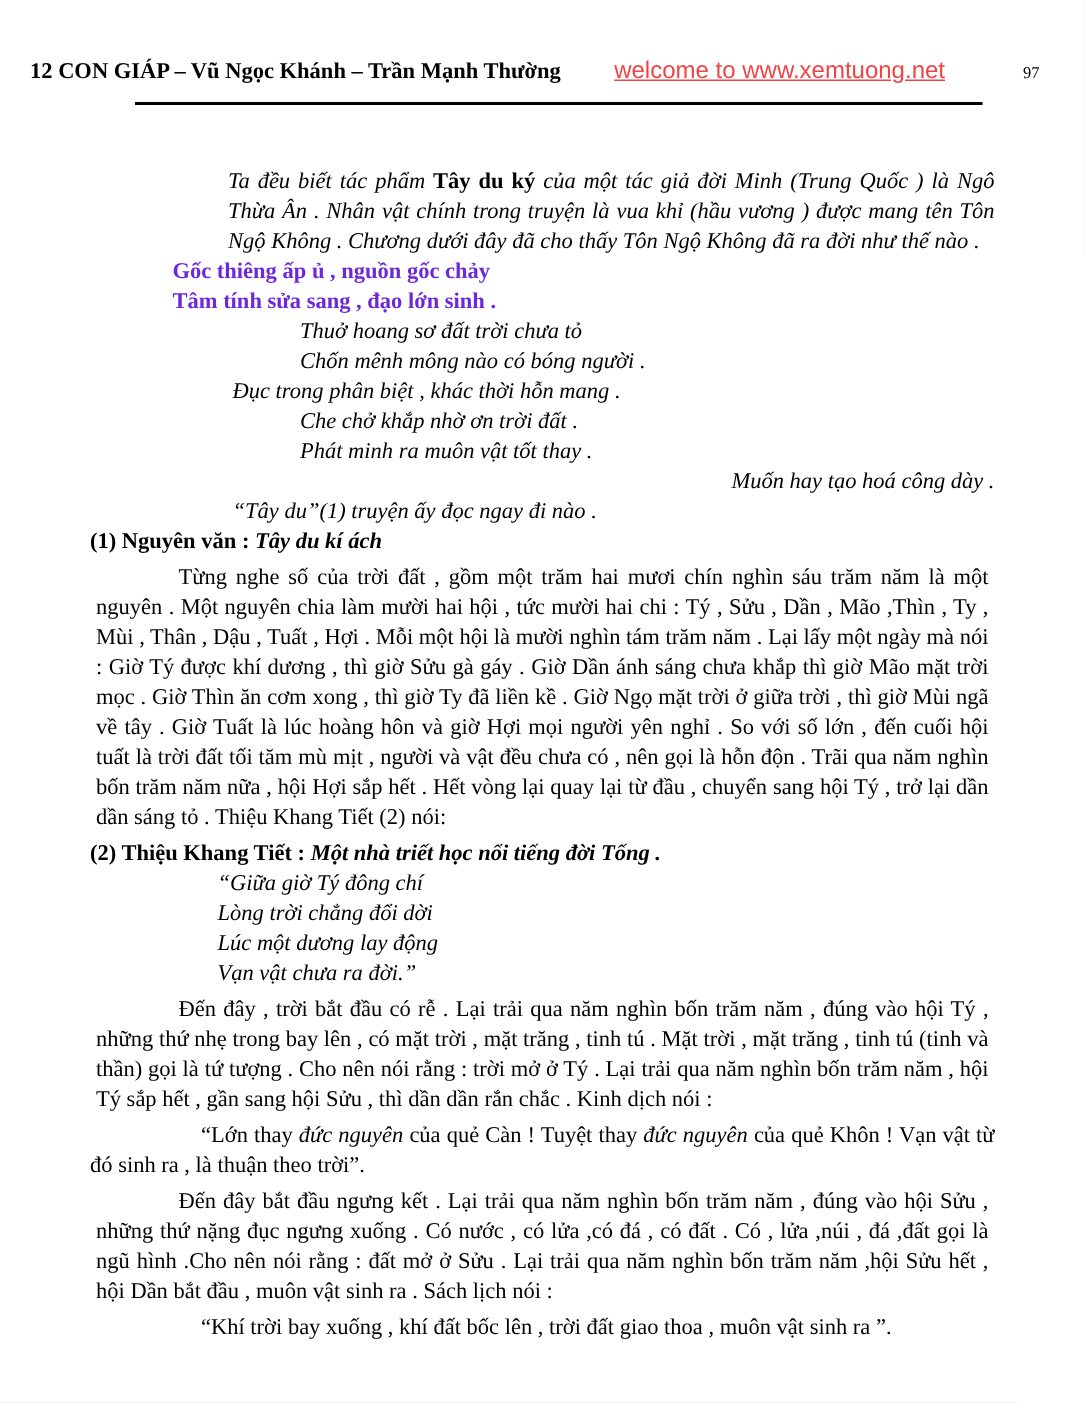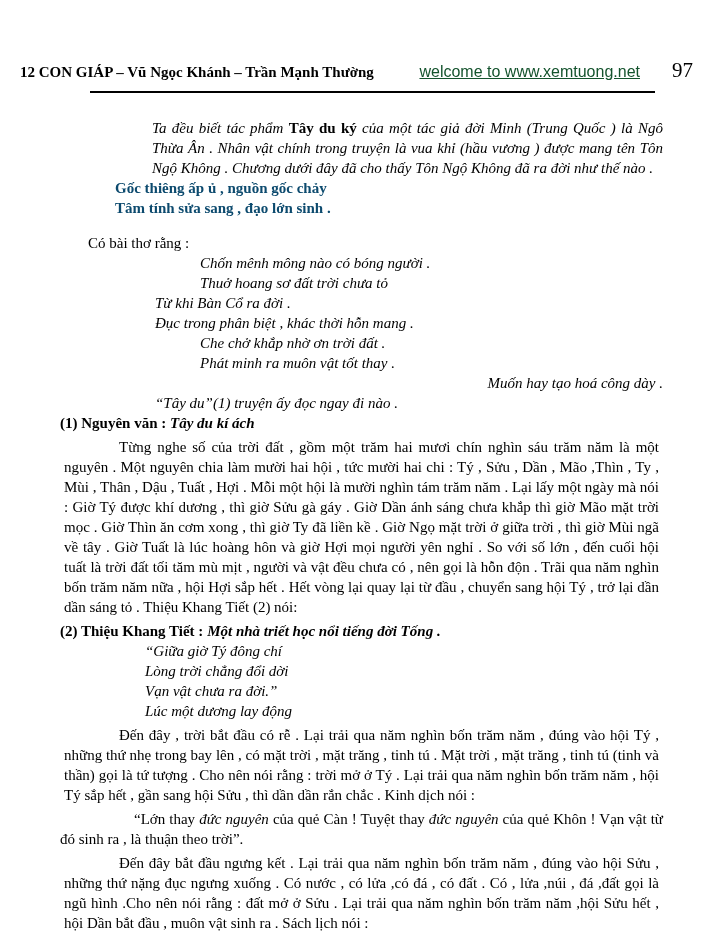--- a/index.html
+++ b/index.html
@@ -13,61 +13,61 @@
     font-family: "Liberation Serif", serif;
     font-size: 15px;
     line-height: 20px;
     box-sizing: border-box;
     overflow: hidden;
   }
   
   .header {
     display: flex;
     align-items: baseline;
-    padding: 60px 30px 0 20px;
+    padding: 38px 30px 0 20px;
   }
   .book-title {
     font-weight: 700;
     font-size: 15px;
     white-space: nowrap;
   }
   .site-link {
     margin-left: auto;
-    margin-right: 32px;
+    margin-right: 52px;
     font-family: "Liberation Sans", sans-serif;
     font-size: 16px;
     text-decoration: underline;
-    color: #14532d;
+    color: #ef4444;
     white-space: nowrap;
   }
   .page-number {
-    font-size: 21px;
+    font-size: 11px;
   }
   .header-rule {
     height: 2px;
     background: #000;
     margin: 9px 68px 0 90px;
   }
   
   .content {
     padding: 25px 60px 0 60px;
   }
   .intro-quote {
-    margin: 0 0 0 92px;
+    margin: 16px 0 0 92px;
     text-align: justify;
     font-style: italic;
   }
   .intro-quote .upright-bold {
     font-style: normal;
     font-weight: 700;
   }
   .gray-couplet {
     margin-left: 55px;
     font-weight: 700;
-    color: #0c4a6e;
+    color: #6d28d9;
   }
   .poem-intro {
     margin: 15px 0 0 28px;
   }
   .poem { font-style: italic; }
   .poem .ind1 { margin-left: 95px; }
   .poem .ind2 { margin-left: 140px; }
   .poem .ind3 { margin-left: 182px; text-align: right; }
   .poem2-line { margin-left: 85px; }
   .footnote { font-weight: 700; }
@@ -99,44 +99,42 @@
 
   <div class="content">
 
     <p class="intro-quote"><span>Ta đều biết tác phẩm </span><span class="upright-bold">Tây du ký</span><span> của một tác giả đời Minh (Trung Quốc ) là Ngô Thừa Ân . Nhân vật chính trong truyện là vua khỉ (hầu vương ) được mang tên Tôn Ngộ Không . Chương dưới đây đã cho thấy Tôn Ngộ Không đã ra đời như thế nào .</span></p>
 
     <div class="gray-couplet">
       <div>Gốc thiêng ấp ủ , nguồn gốc chảy</div>
       <div>Tâm tính sửa sang , đạo lớn sinh .</div>
     </div>
 
-    <p class="poem-intro">Có bài thơ rằng :</p>
 
     <div class="poem">
+      <div class="ind2">Thuở hoang sơ đất trời chưa tỏ</div>
       <div class="ind2">Chốn mênh mông nào có bóng người .</div>
-      <div class="ind2">Thuở hoang sơ đất trời chưa tỏ</div>
-      <div class="ind1">Từ khi Bàn Cổ ra đời .</div>
       <div class="ind1">Đục trong phân biệt , khác thời hỗn mang .</div>
       <div class="ind2">Che chở khắp nhờ ơn trời đất .</div>
       <div class="ind2">Phát minh ra muôn vật tốt thay .</div>
       <div class="ind3">Muốn hay tạo hoá công dày .</div>
       <div class="ind1">“Tây du”(1) truyện ấy đọc ngay đi nào .</div>
     </div>
 
     <p class="footnote"><span>(1) Nguyên văn : </span><span class="bold-italic">Tây du kí ách</span></p>
 
     <p class="body-para">Từng nghe số của trời đất , gồm một trăm hai mươi chín nghìn sáu trăm năm là một nguyên . Một nguyên chia làm mười hai hội , tức mười hai chi : Tý , Sửu , Dần , Mão ,Thìn , Ty , Mùi , Thân , Dậu , Tuất , Hợi . Mỗi một hội là mười nghìn tám trăm năm . Lại lấy một ngày mà nói : Giờ Tý được khí dương , thì giờ Sửu gà gáy . Giờ Dần ánh sáng chưa khắp thì giờ Mão mặt trời mọc . Giờ Thìn ăn cơm xong , thì giờ Ty đã liền kề . Giờ Ngọ mặt trời ở giữa trời , thì giờ Mùi ngã về tây . Giờ Tuất là lúc hoàng hôn và giờ Hợi mọi người yên nghỉ . So với số lớn , đến cuối hội tuất là trời đất tối tăm mù mịt , người và vật đều chưa có , nên gọi là hỗn độn . Trãi qua năm nghìn bốn trăm năm nữa , hội Hợi sắp hết . Hết vòng lại quay lại từ đầu , chuyển sang hội Tý , trở lại dần dần sáng tỏ . Thiệu Khang Tiết (2) nói:</p>
 
     <p class="footnote"><span>(2) Thiệu Khang Tiết : </span><span class="bold-italic">Một nhà triết học nổi tiếng đời Tống .</span></p>
 
     <div class="poem">
       <div class="poem2-line">“Giữa giờ Tý đông chí</div>
       <div class="poem2-line">Lòng trời chẳng đổi dời</div>
+      <div class="poem2-line">Lúc một dương lay động</div>
       <div class="poem2-line">Vạn vật chưa ra đời.”</div>
-      <div class="poem2-line">Lúc một dương lay động</div>
     </div>
 
     <p class="body-para">Đến đây , trời bắt đầu có rễ . Lại trải qua năm nghìn bốn trăm năm , đúng vào hội Tý , những thứ nhẹ trong bay lên , có mặt trời , mặt trăng , tinh tú . Mặt trời , mặt trăng , tinh tú (tinh và thần) gọi là tứ tượng . Cho nên nói rằng : trời mở ở Tý . Lại trải qua năm nghìn bốn trăm năm , hội Tý sắp hết , gần sang hội Sửu , thì dần dần rắn chắc . Kinh dịch nói :</p>
 
     <p class="quote-para"><span>“Lớn thay </span><i>đức nguyên</i><span> của quẻ Càn ! Tuyệt thay </span><i>đức nguyên</i><span> của quẻ Khôn ! Vạn vật từ đó sinh ra , là thuận theo trời”.</span></p>
 
     <p class="body-para">Đến đây bắt đầu ngưng kết . Lại trải qua năm nghìn bốn trăm năm , đúng vào hội Sửu , những thứ nặng đục ngưng xuống . Có nước , có lửa ,có đá , có đất . Có , lửa ,núi , đá ,đất gọi là ngũ hình .Cho nên nói rằng : đất mở ở Sửu . Lại trải qua năm nghìn bốn trăm năm ,hội Sửu hết , hội Dần bắt đầu , muôn vật sinh ra . Sách lịch nói :</p>
 
     <p class="quote-para">“Khí trời bay xuống , khí đất bốc lên , trời đất giao thoa , muôn vật sinh ra ”.</p>
 

